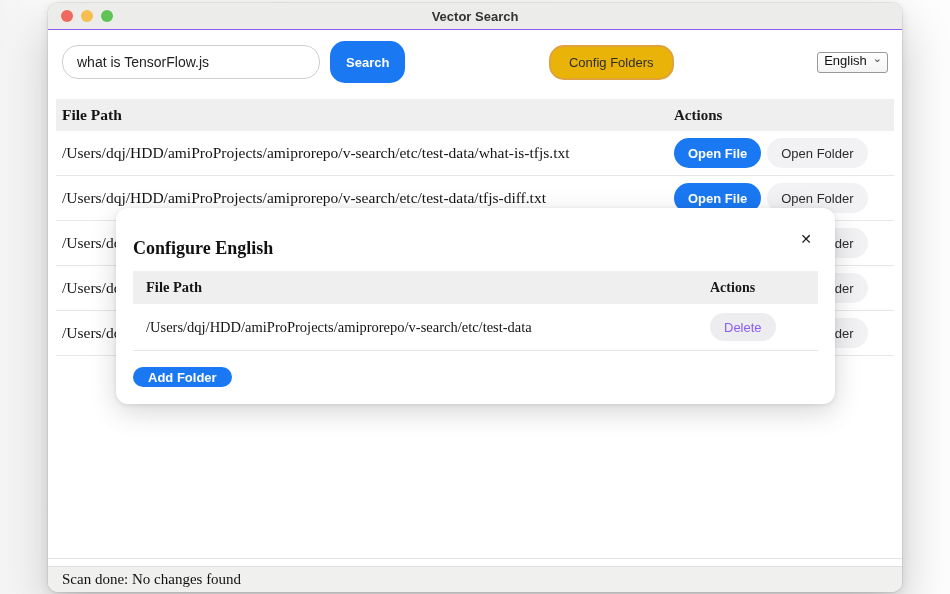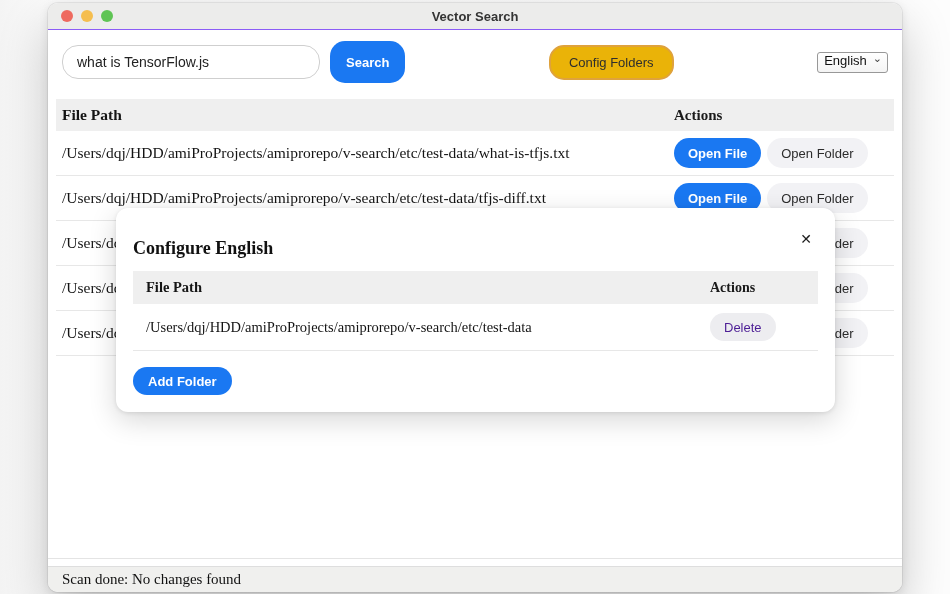--- a/index.html
+++ b/index.html
@@ -97,22 +97,22 @@
     position:absolute; top:20px; right:18px; width:22px; height:22px;
     background:none; border:none; font-size:14px; color:#1a1a1a; cursor:pointer; line-height:22px; text-align:center;
   }
   .m-tbl-head {
     display:flex; align-items:center; height:33px; background:#efefef;
     font-family:"Liberation Serif", serif; font-weight:700; font-size:14px; color:#1a1a1a;
   }
   .m-tbl-row { display:flex; align-items:center; min-height:47px; border-bottom:1px solid #e7e7e7;justify-content:flex-end; }
   .m-cell-path { flex:1; padding-left:13px; font-family:"Liberation Serif", serif; font-size:14.5px; color:#141414; white-space:nowrap; overflow:hidden; }
   .m-cell-actions { width:108px; flex:0 0 108px; display:flex; align-items:center; }
-  .m-pill-gray { background:#ededf0; color:#4c1d95; font-size:13px; height:28px; padding:0 14px; border-radius:14px; }
-  .btn-add { margin-top:16px; height:28px; padding:0 15px; border-radius:14px; font-size:13px; font-weight:700; background:#1a78f2; color:#fff; }
+  .m-pill-gray { background:#ededf0; color:#8b5cf6; font-size:13px; height:28px; padding:0 14px; border-radius:14px; }
+  .btn-add { margin-top:16px; height:20px; padding:0 15px; border-radius:14px; font-size:13px; font-weight:700; background:#1a78f2; color:#fff; }
 </style>
 </head>
 <body>
 
 <div class="window">
 
   <div class="titlebar">
     <div class="traffic">
       <span class="dot red"></span>
       <span class="dot yellow"></span>

